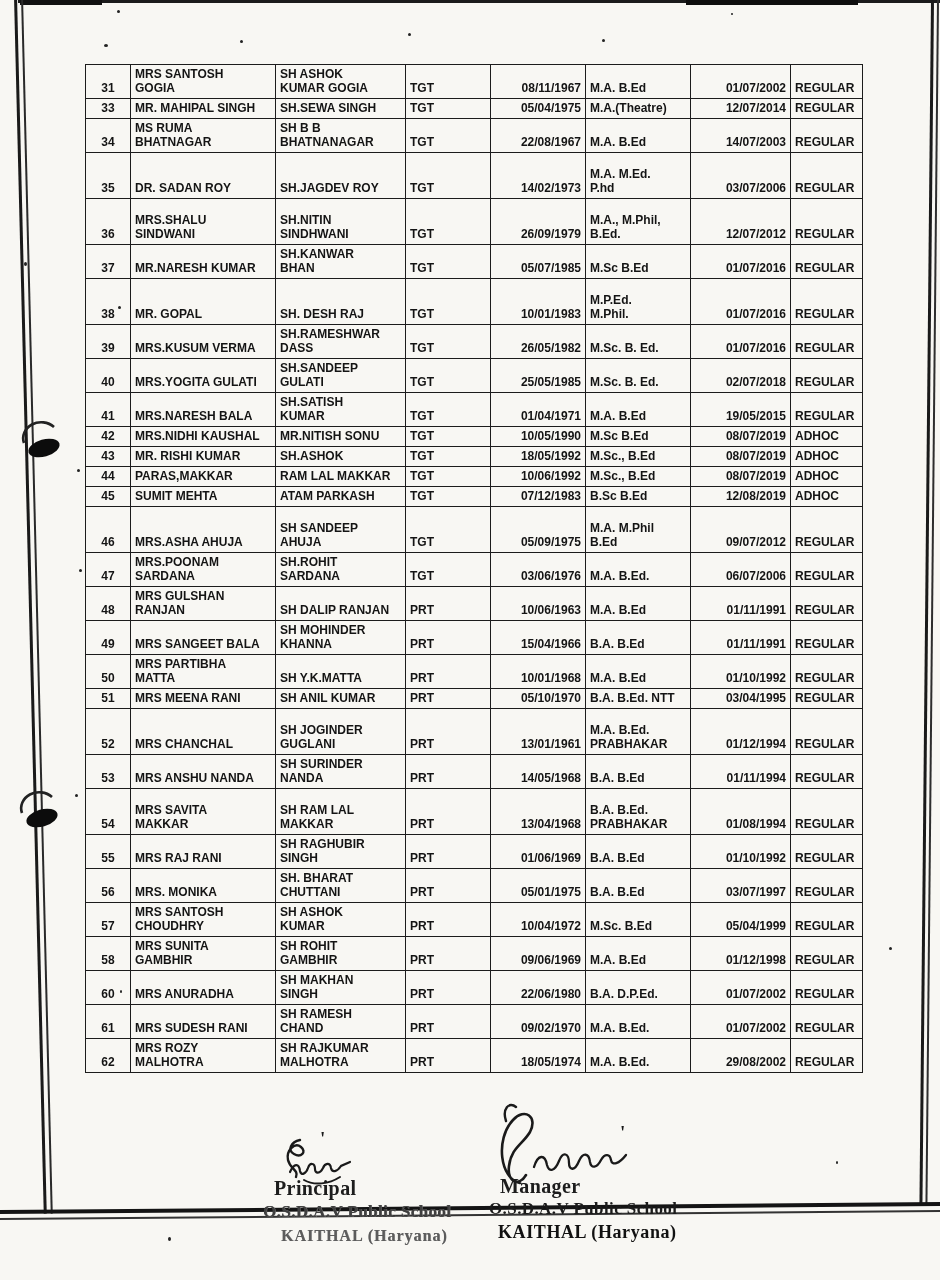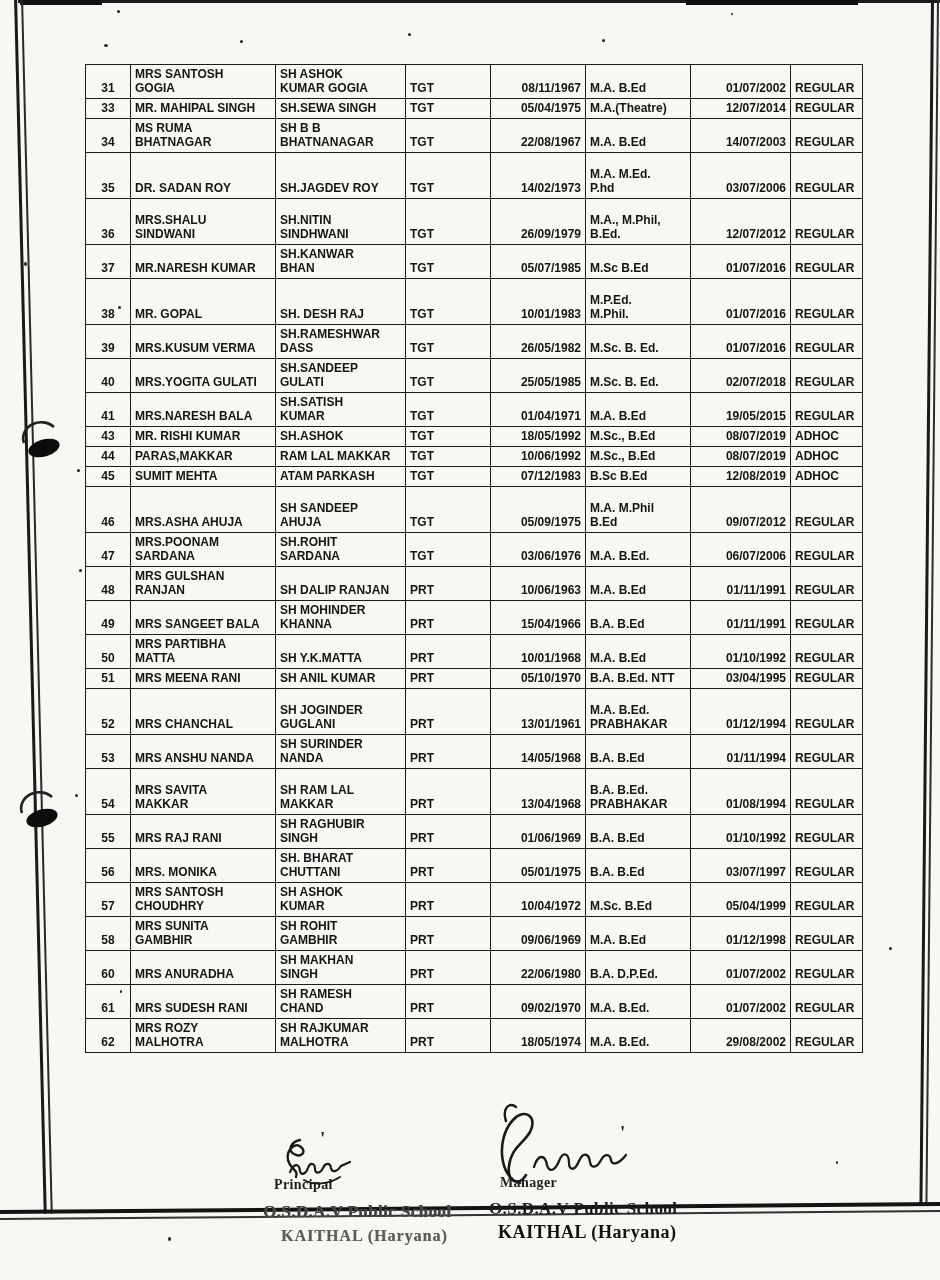--- a/index.html
+++ b/index.html
@@ -41,21 +41,21 @@
   td.c-desig{text-align:left; padding-left:6px;}
   td.c-dob{text-align:right; padding-right:9px;}
   td.c-qual{vertical-align:top; text-align:left; padding-left:5px; padding-top:3px;}
   td.c-doj{text-align:right; padding-right:6px;}
   td.c-status{text-align:left; padding-left:6px;}
   td.status-top{vertical-align:top; padding-top:3px;}
   
   .sig{position:absolute;}
   .sig path{fill:none; stroke:#1a1a1a; stroke-linecap:round;}
   .sig-mark{position:absolute; font-family:"Liberation Serif",serif; font-weight:700; font-size:19px; color:#1a1a1a;}
-  .role-label{position:absolute; font-family:"Liberation Serif",serif; font-weight:600; font-size:14px; color:#1d1d1d; letter-spacing:0.4px;}
+  .role-label{position:absolute; font-family:"Liberation Serif",serif; font-weight:600; font-size:20px; color:#1d1d1d; letter-spacing:0.4px;}
   .stamp-line{position:absolute; font-family:"Liberation Serif",serif; font-weight:700; font-size:17px; white-space:nowrap; letter-spacing:0.4px;}
   .stamp-left{color:#3f3f3f; text-shadow:0.4px 0 0 #777;}
   .stamp-right{color:#1b1b1b;}
   .place-left{color:#5c5c5c; font-size:16px; text-shadow:0.4px 0 0 #999; letter-spacing:1px;}
   .place-right{color:#111; font-size:18px; letter-spacing:0.6px;}
 </style>
 </head>
 <body>
 
 <div class="page">
@@ -214,20 +214,30 @@
           <td class="c-name">MRS.NARESH BALA</td>
           <td class="c-father">SH.SATISH
 KUMAR</td>
           <td class="c-desig">TGT</td>
           <td class="c-dob">01/04/1971</td>
           <td class="c-qual">M.A. B.Ed</td>
           <td class="c-doj">19/05/2015</td>
           <td class="c-status">REGULAR</td>
         </tr>
         <tr style="height: 20px;">
+          <td class="c-sn">42</td>
+          <td class="c-name">MRS.NIDHI KAUSHAL</td>
+          <td class="c-father">MR.NITISH SONU</td>
+          <td class="c-desig">TGT</td>
+          <td class="c-dob">10/05/1990</td>
+          <td class="c-qual">M.Sc B.Ed</td>
+          <td class="c-doj">08/07/2019</td>
+          <td class="c-status">ADHOC</td>
+        </tr>
+        <tr style="height: 20px;">
           <td class="c-sn">43</td>
           <td class="c-name">MR. RISHI KUMAR</td>
           <td class="c-father">SH.ASHOK</td>
           <td class="c-desig">TGT</td>
           <td class="c-dob">18/05/1992</td>
           <td class="c-qual">M.Sc., B.Ed</td>
           <td class="c-doj">08/07/2019</td>
           <td class="c-status">ADHOC</td>
         </tr>
         <tr style="height: 20px; margin-top: 29px;">

